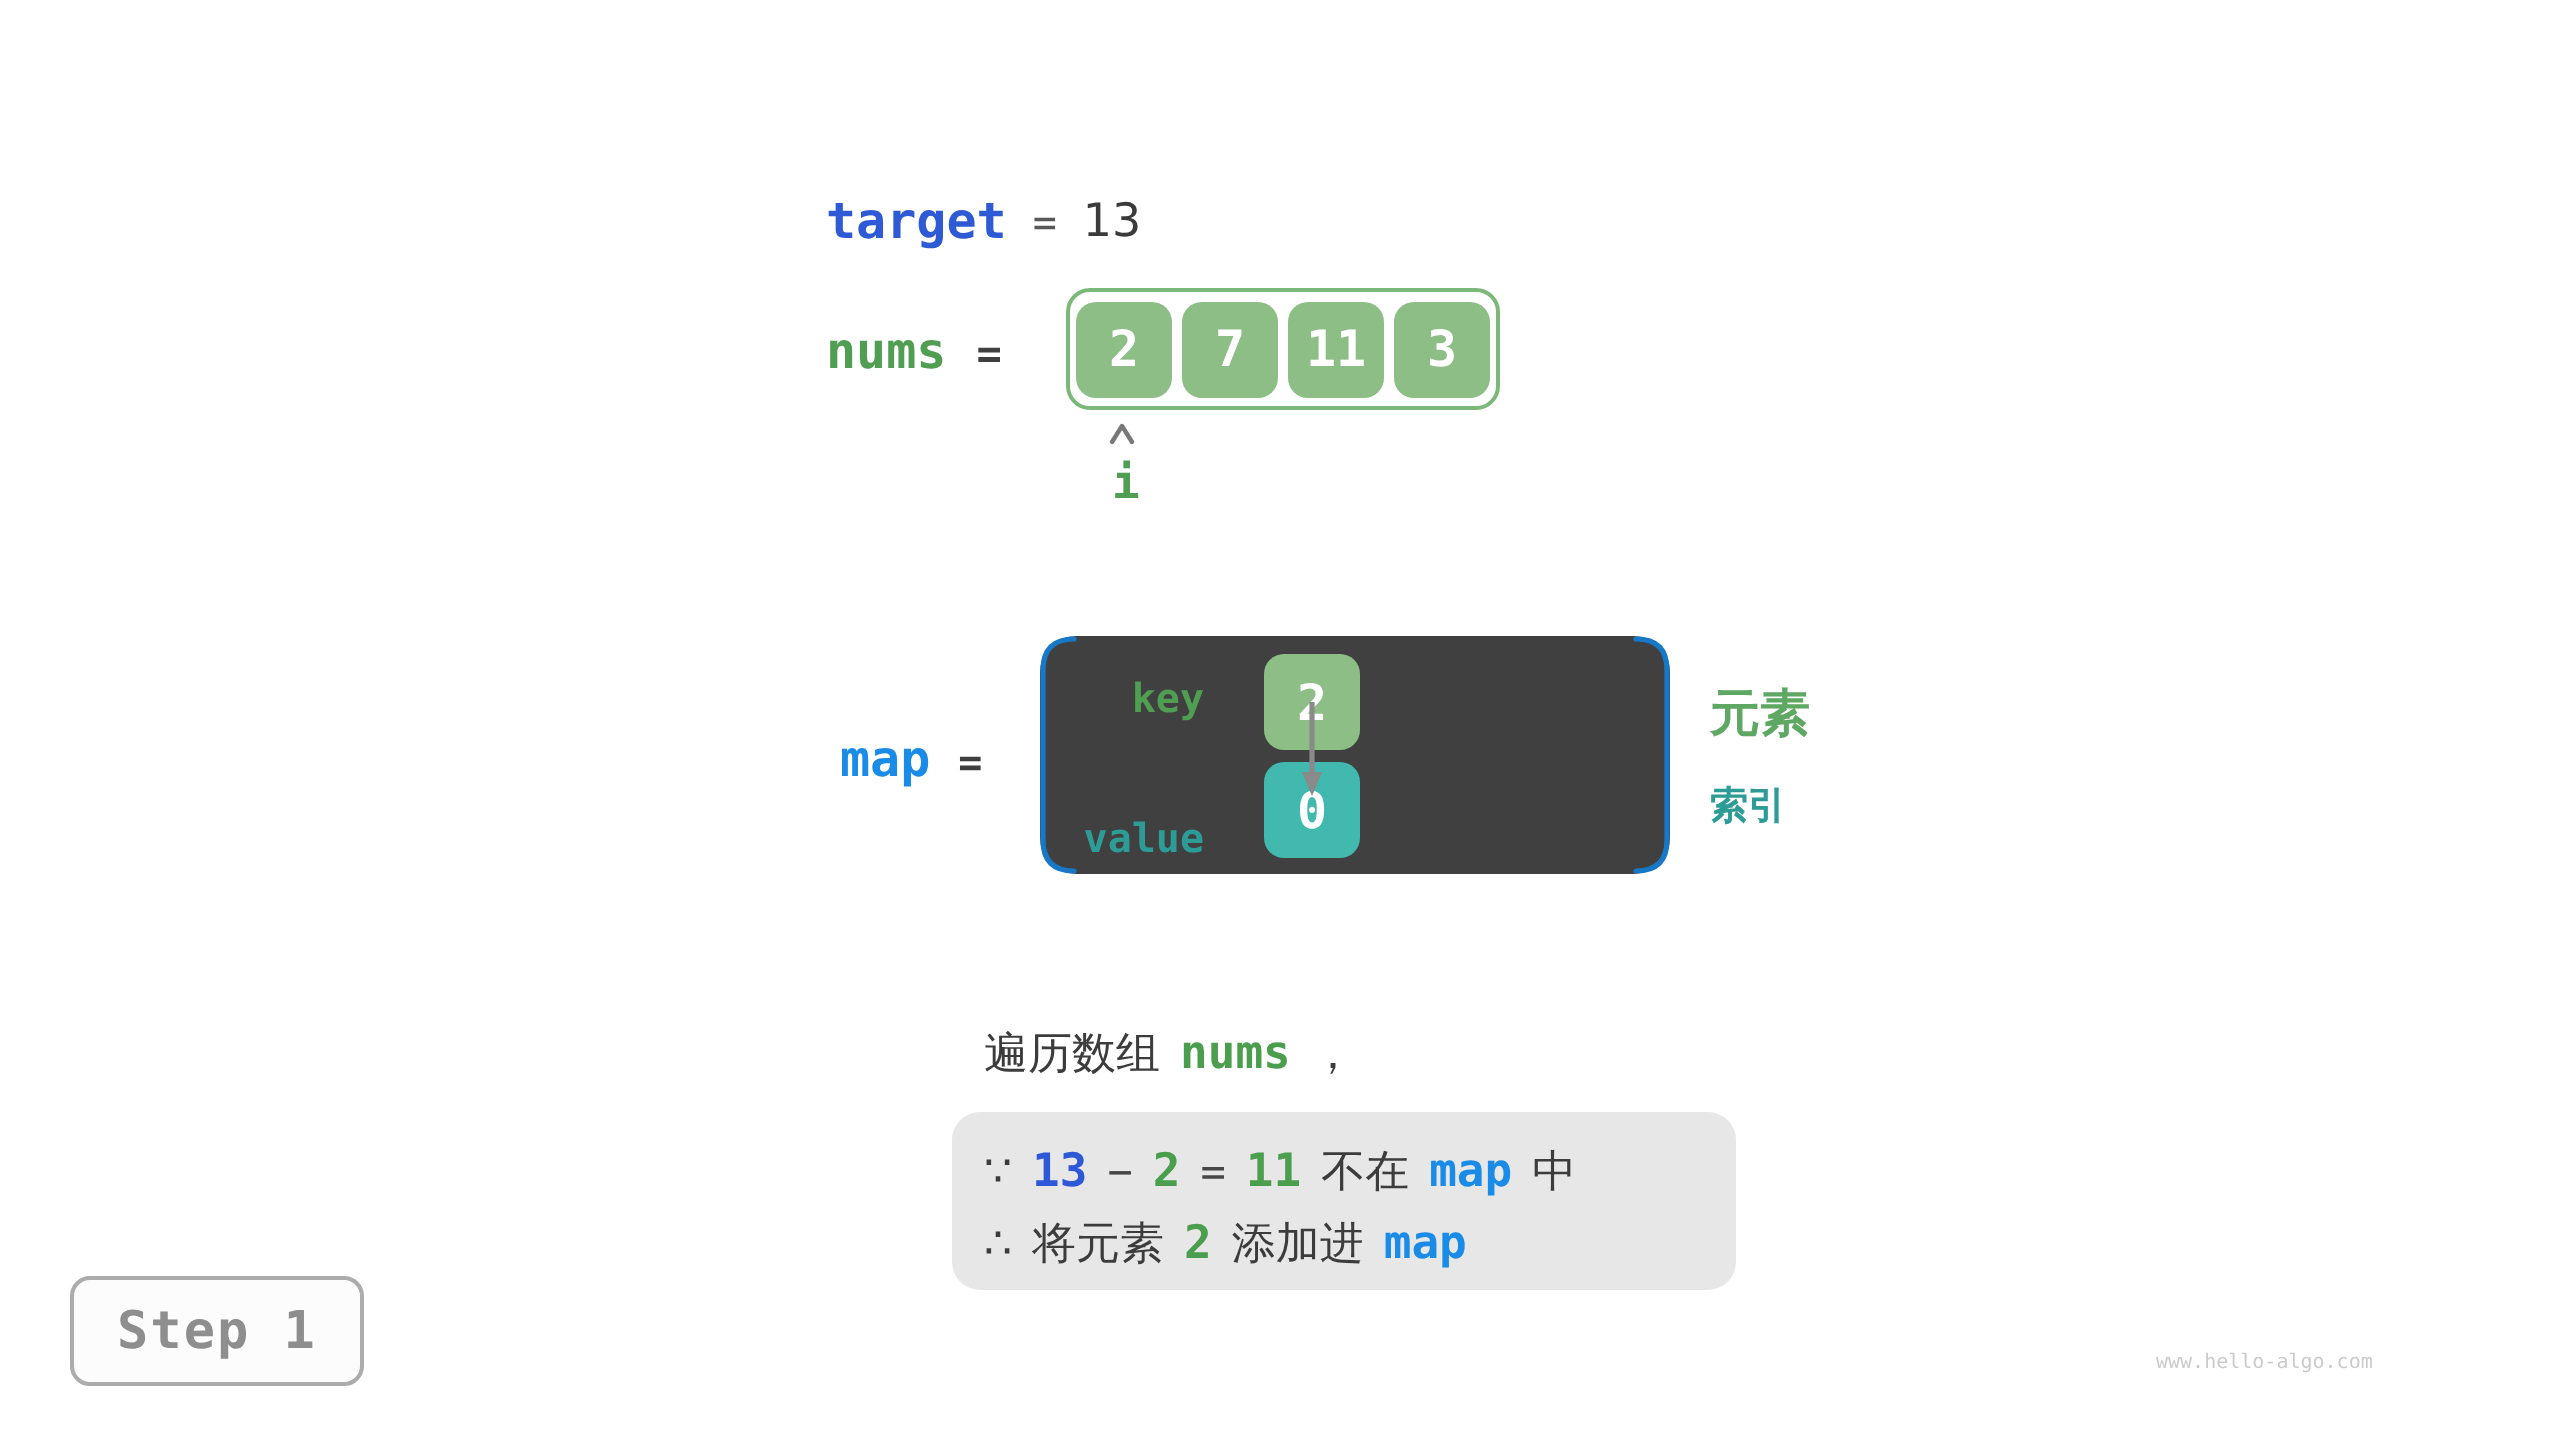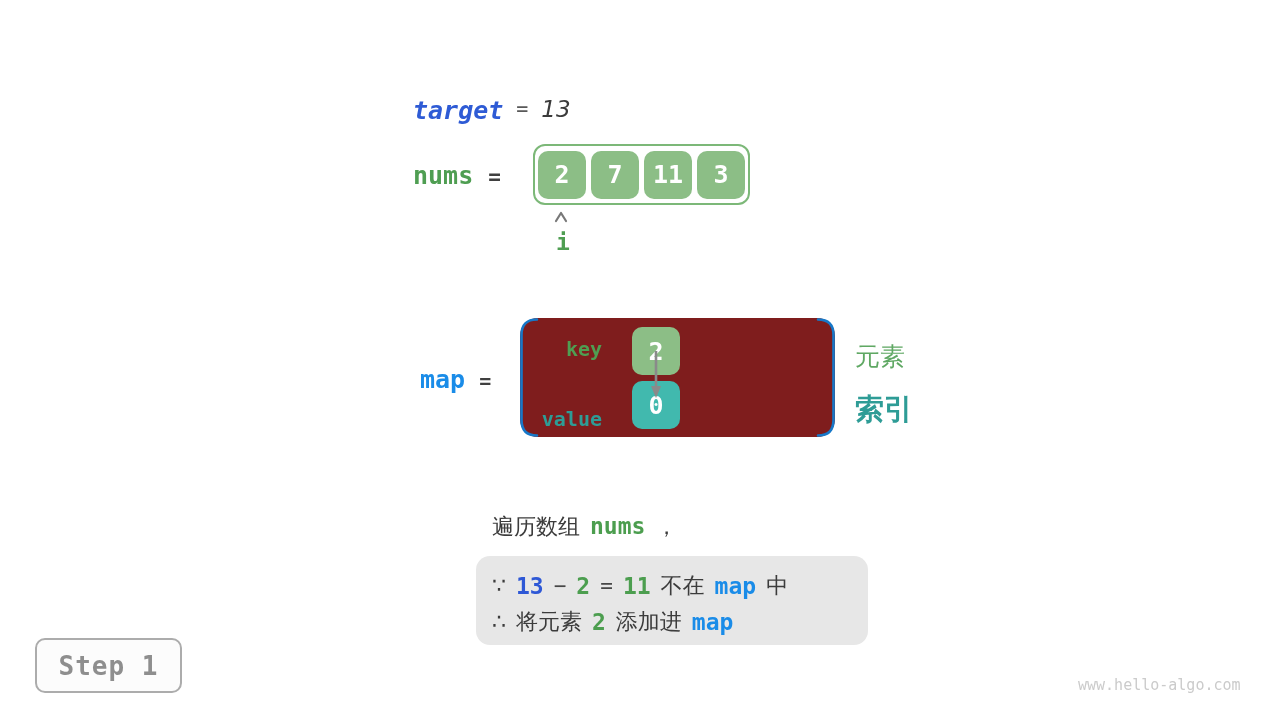--- a/index.html
+++ b/index.html
@@ -10,21 +10,21 @@
     position: relative;
     width: 1280px;
     height: 720px;
     background: #ffffff;
     overflow: hidden;
     font-family: "DejaVu Sans", "Liberation Sans", sans-serif;
   }
   .abs { position: absolute; }
 
   
-  .target-line { left: 413px; top: 96px; display: flex; align-items: flex-start; font-style: italic; }
+  .target-line { left: 413px; top: 96px; display: flex; align-items: center; }
   .var-target {
     font-family: "DejaVu Sans Mono", "Liberation Mono", monospace;
     font-weight: bold; font-size: 25px; color: #2E5BD5;
   }
   .eq-light {
     font-family: "DejaVu Sans Mono", "Liberation Mono", monospace;
     font-size: 20px; color: #595959; margin: 0 13px;
   }
   .target-value { font-size: 23px; color: #3B3B3B; }
 
@@ -65,36 +65,36 @@
   .var-map {
     font-family: "DejaVu Sans Mono", "Liberation Mono", monospace;
     font-weight: bold; font-size: 25px; color: #1A8CE8;
   }
   .eq-map {
     font-family: "DejaVu Sans Mono", "Liberation Mono", monospace;
     font-size: 20px; font-weight: bold; color: #3F3F3F; margin-left: 14px;
   }
   .map-box {
     left: 520px; top: 318px; width: 315px; height: 119px;
-    background: #7f1d1d; border-radius: 18px;
+    background: #404040; border-radius: 18px;
   }
   .map-box svg.brackets { position: absolute; inset: 0; width: 100%; height: 100%; }
   .kv-label {
     position: absolute; left: 0; width: 82px; text-align: right;
     font-family: "DejaVu Sans Mono", "Liberation Mono", monospace;
     font-weight: bold; font-size: 20px;
   }
   .key-label   { top: 19px; color: #4F9E52; }
   .value-label { top: 73px; color: #2E9C96; margin-top: 16px; }
   .key-cell   { position: absolute; left: 112px; top: 9px;  }
   .value-cell { position: absolute; left: 112px; top: 63px; }
   .kv-arrow { position: absolute; left: 129px; top: 30px; width: 14px; height: 53px; }
 
-  .element-label { left: 855px; top: 340px; font-weight: normal; font-size: 25px; color: #5FA863; }
-  .index-label   { left: 855px; top: 390px; font-weight: bold; font-size: 29px; color: #2E9C96; }
+  .element-label { left: 855px; top: 340px; font-weight: bold; font-size: 25px; color: #5FA863; }
+  .index-label   { left: 855px; top: 390px; font-weight: bold; font-size: 19px; color: #2E9C96; }
 
   
   .caption { left: 492px; top: 512px; display: flex; align-items: baseline; gap: 10px; }
   .conclusion-box {
     left: 476px; top: 556px; width: 392px; height: 89px;
     background: #E7E7E7; border-radius: 14px;
     padding: 12px 0 0 16px;
   }
   .c-line { display: flex; align-items: center; height: 36px; gap: 10px; }
 
@@ -110,21 +110,21 @@
     background: #FCFCFC; border: 2px solid #ACACAC; border-radius: 10px;
     display: flex; align-items: center; justify-content: center;
   }
   .step-text {
     font-family: "DejaVu Sans Mono", "Liberation Mono", monospace;
     font-weight: bold; font-size: 26px; color: #8E8E8E; letter-spacing: 1px;
   }
   .watermark {
     left: 1078px; top: 676px;
     font-family: "DejaVu Sans Mono", "Liberation Mono", monospace;
-    font-size: 15px; color: #CBCBCB;
+    font-size: 10px; color: #CBCBCB;
   }
 </style>
 </head>
 <body>
 
 <div id="canvas">
 
   <div class="abs target-line">
     <span class="var-target">target</span>
     <span class="eq-light">=</span>

